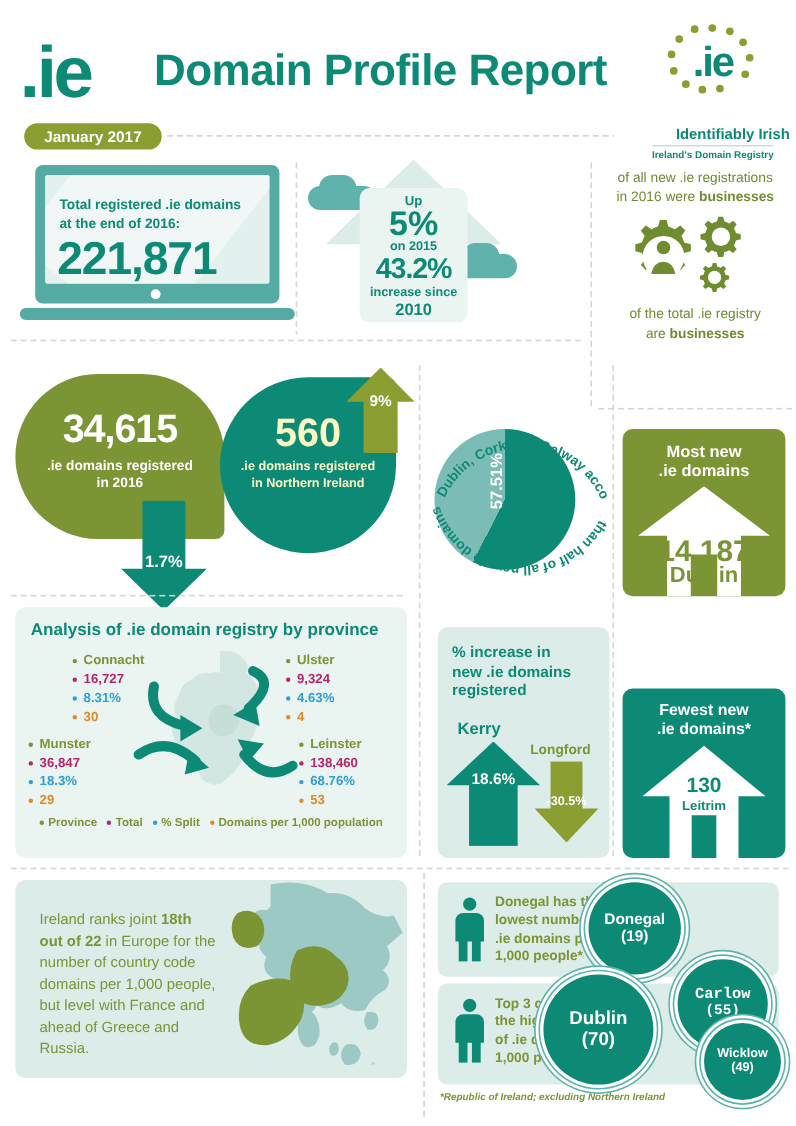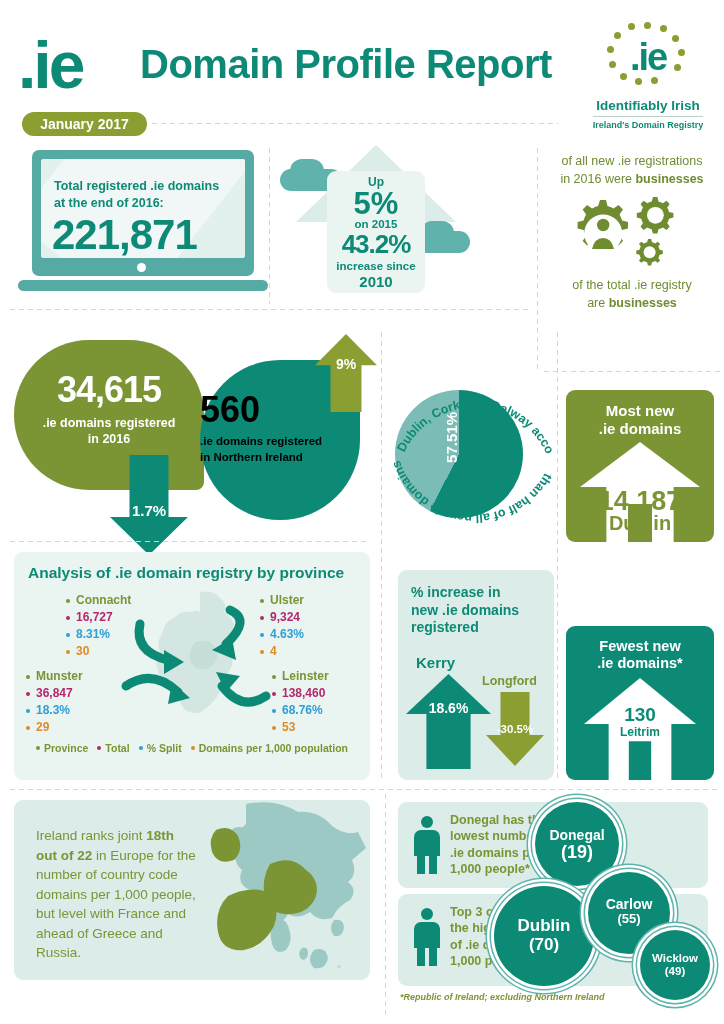--- a/index.html
+++ b/index.html
@@ -26,21 +26,21 @@
   .datepill{position:absolute;left:22px;top:112px;width:125px;height:24px;border-radius:12px;
             background:#8a9e32;color:#fff;font-size:14px;font-weight:bold;
             display:flex;align-items:center;justify-content:center;}
 
   
   #brand{position:absolute;left:578px;top:22px;width:140px;height:112px;text-align:center;}
   .brandmark{position:relative;width:96px;height:74px;margin:0 auto;}
   .brandmark .ie{position:absolute;left:0;right:0;top:16px;font-size:38px;font-weight:bold;
                  color:#0d8a76;letter-spacing:-2px;line-height:1;}
   .bd{position:absolute;width:7px;height:7px;border-radius:50%;background:#8a9e32;}
-  .brandname{font-size:13.5px;font-weight:bold;color:#0d8a76;margin-top:2px;}
+  .brandname{font-size:13.5px;font-weight:bold;color:#0d8a76;margin-top:18px;text-align:right;}
   .brandsub{font-size:9px;font-weight:bold;color:#0d8a76;margin-top:3px;padding-top:3px;
             border-top:1px solid #bcd0cc;display:inline-block;}
 
   
   #laptop{position:absolute;left:32px;top:150px;width:222px;height:145px;}
   .lp-screen{position:absolute;left:0;top:0;width:222px;height:126px;background:#55aaa4;
              border-radius:7px;}
   .lp-inner{position:absolute;left:9px;top:9px;width:204px;height:99px;background:#e3f1ee;
             border-radius:2px;overflow:hidden;}
   .lp-gloss{position:absolute;width:150px;height:200px;background:rgba(255,255,255,.45);
@@ -82,22 +82,22 @@
   .leaf-t{font-size:12.5px;font-weight:bold;line-height:1.3;margin-top:7px;}
 
   
   #down17{position:absolute;left:110px;top:455px;width:78px;height:100px;}
   .da-shape{position:absolute;inset:0;background:#0d8a76;
             clip-path:polygon(25% 0%,75% 0%,75% 62%,100% 62%,50% 100%,0% 62%,25% 62%);}
   .da-txt{position:absolute;left:0;right:0;top:47px;text-align:center;font-size:15px;
           font-weight:bold;color:#fff;}
 
   
-  #circ560{position:absolute;left:200px;top:360px;width:160px;height:160px;background:#0d8a76;
-           border-radius:80px 8px 80px 80px;color:#000000;text-align:left;}
+  #circ560{position:absolute;left:200px;top:343px;width:160px;height:160px;background:#0d8a76;
+           border-radius:80px 8px 80px 80px;color:#fef9c3;text-align:center;}
   .c-num{font-size:36px;font-weight:bold;margin-top:32px;line-height:1;}
   .c-t{font-size:11.5px;font-weight:bold;line-height:1.35;margin-top:6px;}
 
   
   #up9{position:absolute;left:315px;top:334px;width:62px;height:78px;}
   .u9-shape{position:absolute;inset:0;background:#8a9e32;
             clip-path:polygon(50% 0%,100% 40%,75% 40%,75% 100%,25% 100%,25% 40%,0% 40%);}
   .u9-txt{position:absolute;left:0;right:0;top:22px;text-align:center;font-size:14px;
           font-weight:bold;color:#fff;}
 
@@ -174,21 +174,21 @@
   .p-body{position:absolute;left:0;top:14px;width:26px;height:26px;border-radius:7px 7px 0 0;background:#0d8a76;}
   .p-leg-l{position:absolute;left:3px;top:38px;width:8px;height:20px;background:#0d8a76;}
   .p-leg-r{position:absolute;left:15px;top:38px;width:8px;height:20px;background:#0d8a76;}
   .bc-txt{position:absolute;left:52px;top:10px;width:118px;font-size:12.5px;font-weight:bold;
           color:#7b9434;line-height:1.3;}
   .bubble{position:absolute;border-radius:50%;background:#0d8a76;color:#fff;text-align:center;
           box-shadow:0 0 0 3px #fff,0 0 0 4.5px #5fb3ac,0 0 0 7px #fff,0 0 0 8.5px #5fb3ac;}
   .bub-n{font-weight:bold;line-height:1.1;}
   #bub-donegal{left:535px;top:802px;width:84px;height:84px;}
   #bub-dublin{left:494px;top:886px;width:100px;height:100px;}
-  #bub-carlow{left:588px;top:872px;width:82px;height:82px;}
+  #bub-carlow{left:616px;top:872px;width:82px;height:82px;font-family:Liberation Mono, monospace;}
   #bub-wicklow{left:640px;top:930px;width:70px;height:70px;}
   .footnote{position:absolute;left:400px;top:992px;font-size:9px;font-style:italic;
             font-weight:bold;color:#7b9434;}
 </style>
 </head>
 <body>
 
 <div class="page">
 
   <div id="header">
@@ -508,21 +508,21 @@
       <div class="p-head"></div>
       <div class="p-body"></div>
       <div class="p-leg-l"></div>
       <div class="p-leg-r"></div>
     </div>
     <div class="bc-txt">Donegal has the lowest number of .ie domains per 1,000 people*</div>
   </div>
 
   <div class="bubble" id="bub-donegal">
     <div class="bub-n" style="font-size:14px;margin-top:26px;">Donegal</div>
-    <div class="bub-n" style="font-size:18px;">(19)</div>
+    <div class="bub-n" style="font-size:14px;">(19)</div>
   </div>
 
   <div class="bcard" id="bcard2">
     <div class="person">
       <div class="p-head"></div>
       <div class="p-body"></div>
       <div class="p-leg-l"></div>
       <div class="p-leg-r"></div>
     </div>
     <div class="bc-txt">Top 3 counties with the highest number of .ie domains per 1,000 people</div>

